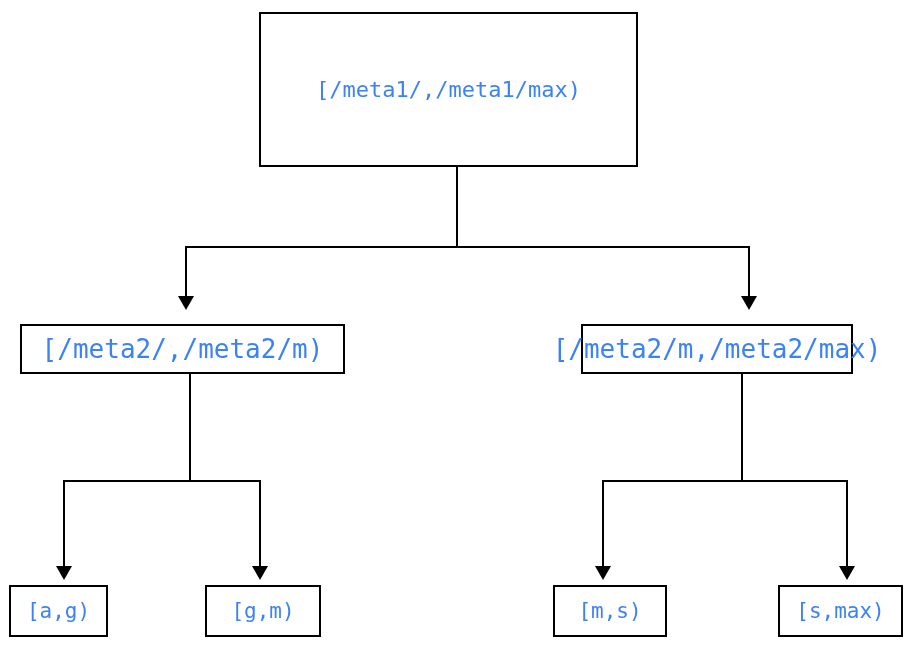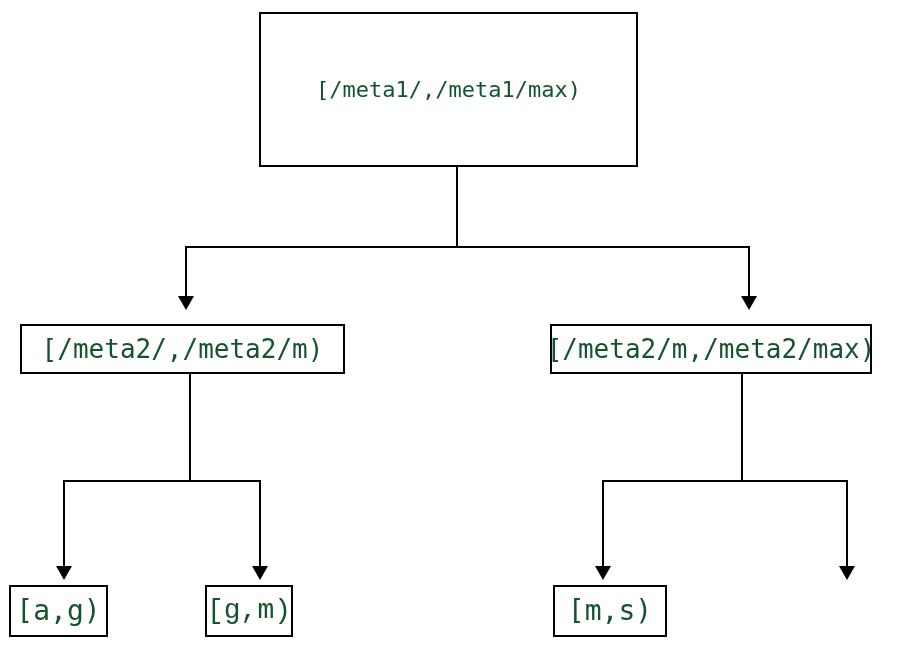--- a/index.html
+++ b/index.html
@@ -18,21 +18,21 @@
     overflow: hidden;
   }
   .node {
     position: absolute;
     box-sizing: border-box;
     border: 2px solid #000000;
     background: #ffffff;
     display: flex;
     align-items: center;
     justify-content: center;
-    color: #14532d;
+    color: #3b82f6;
     white-space: pre;
   }
   .node-label {
     display: block;
     line-height: 1;
   }
   .root-node {
     left: 259px;
     top: 12px;
     width: 379px;
@@ -42,30 +42,30 @@
   .mid-node {
     top: 324px;
     height: 50px;
     font-size: 26px;
   }
   .mid-left {
     left: 20px;
     width: 325px;
   }
   .mid-right {
-    left: 550px;
-    width: 322px;
+    left: 581px;
+    width: 272px;
   }
   .leaf-node {
     top: 585px;
     height: 52px;
-    font-size: 28px;
+    font-size: 21px;
   }
   .leaf-a { left: 9px;   width: 99px; }
-  .leaf-b { left: 205px; width: 88px; font-family: Liberation Mono, monospace; }
+  .leaf-b { left: 205px; width: 116px; }
   .leaf-c { left: 553px; width: 114px; }
   .leaf-d { left: 778px; width: 125px; }
 
   .edge {
     position: absolute;
     background: #000000;
   }
   .edge-v { width: 2px; }
   .edge-h { height: 2px; }
 
@@ -117,14 +117,17 @@
 
   <div class="node leaf-node leaf-a">
     <span class="node-label">[a,g)</span>
   </div>
   <div class="node leaf-node leaf-b">
     <span class="node-label">[g,m)</span>
   </div>
   <div class="node leaf-node leaf-c">
     <span class="node-label">[m,s)</span>
   </div>
+  <div class="node leaf-node leaf-d">
+    <span class="node-label">[s,max)</span>
+  </div>
 
 </div>
 
 </body></html>

